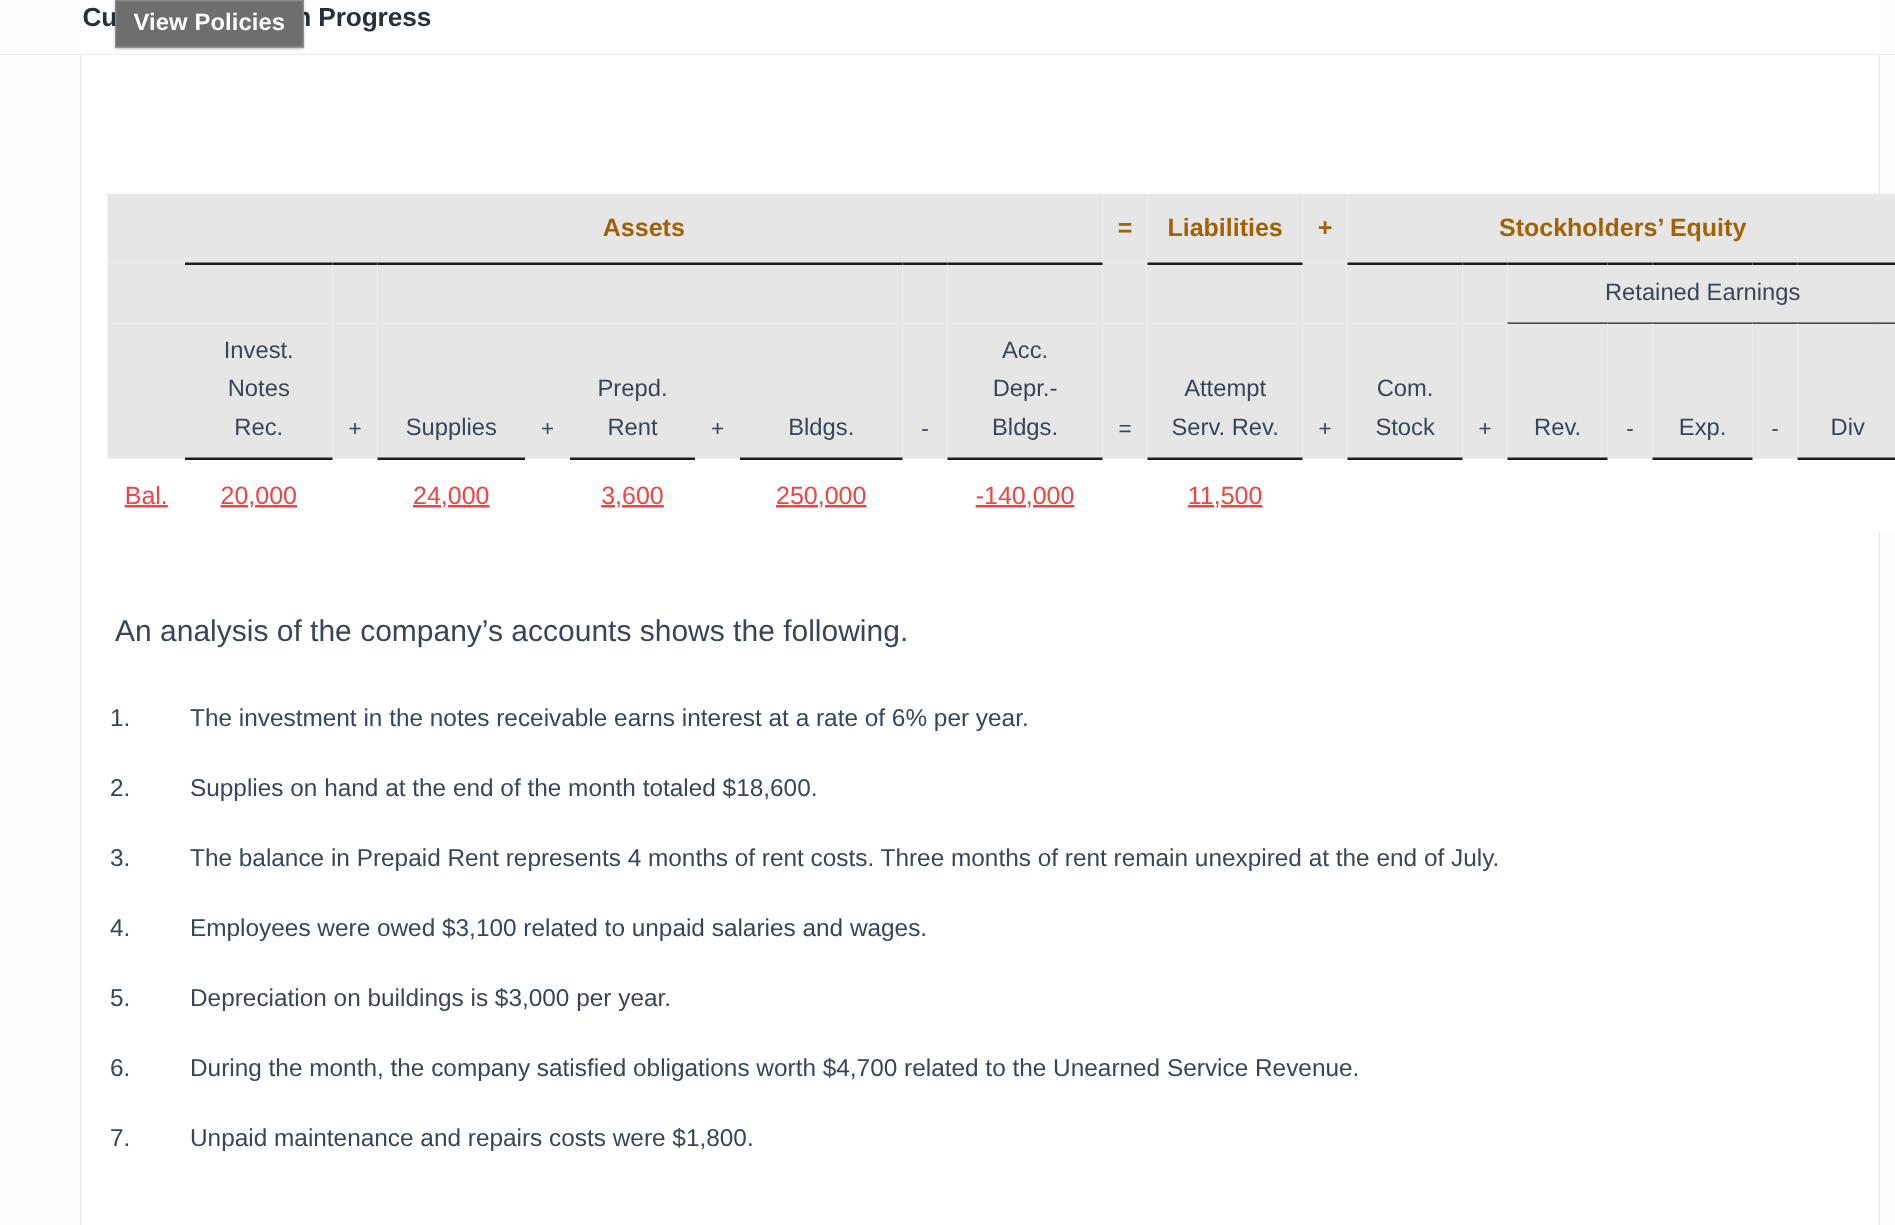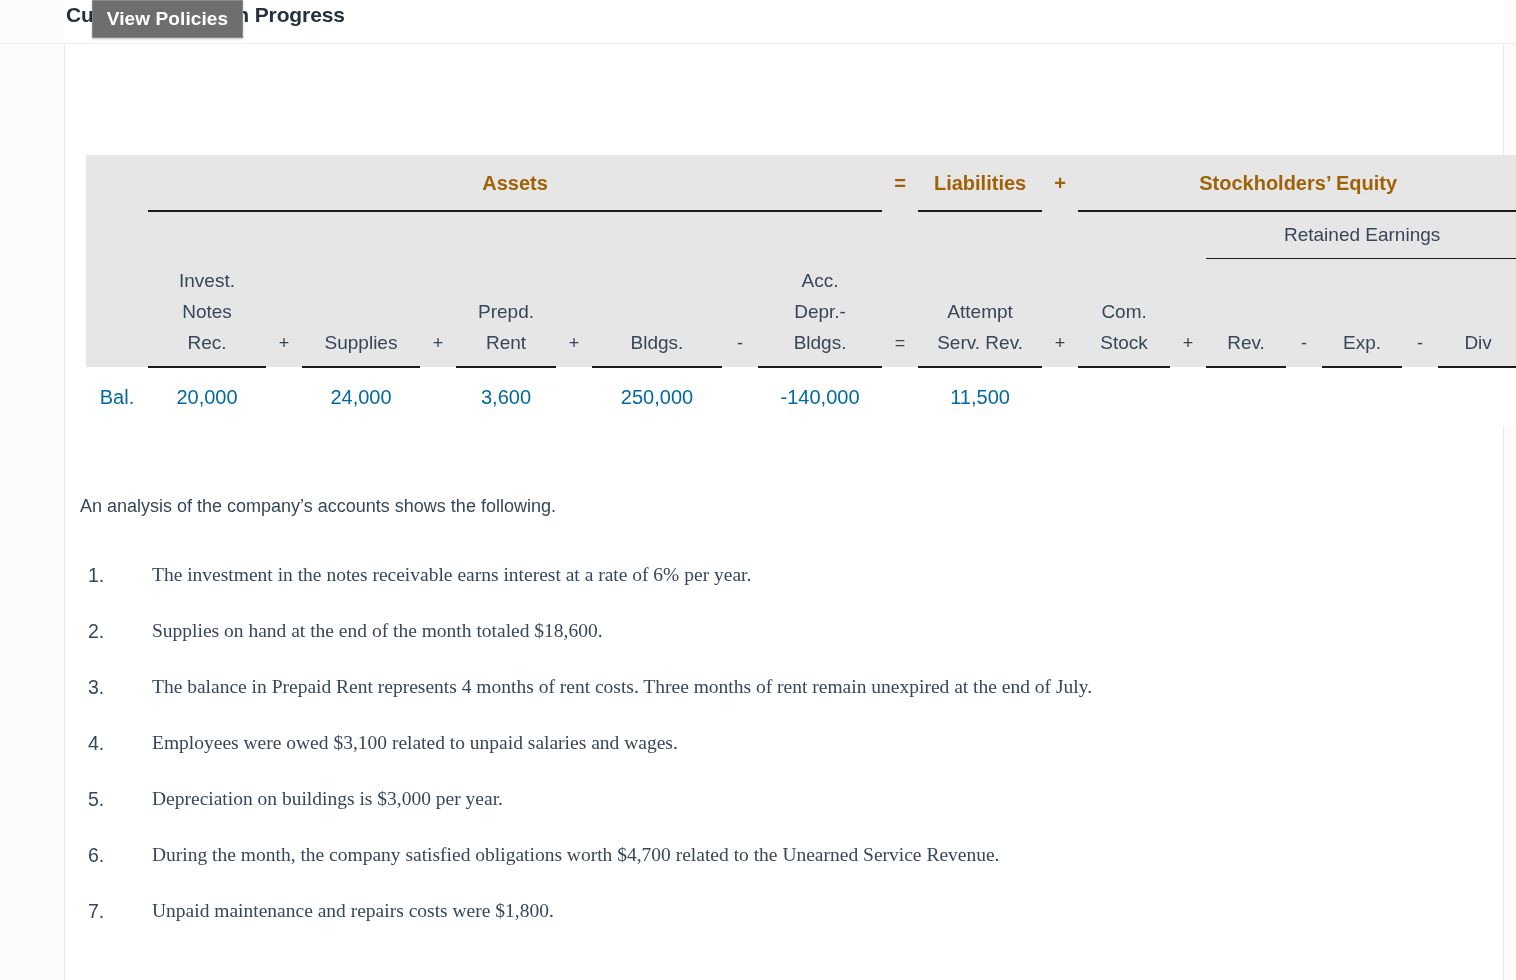--- a/index.html
+++ b/index.html
@@ -88,23 +88,23 @@
     position: absolute;
     left: 88px;
     top: 58px;
     width: 1390px;
     font-size: 19.5px;
     line-height: 31px;
     color: #37465a;
   }
   .analysis-line {
     position: absolute;
-    left: 80px;
+    left: 92px;
     top: 492px;
-    font-size: 18px;
+    font-size: 24px;
     line-height: 28px;
     color: #37465a;
   }
 
   
   .eq-wrap {
     position: absolute;
     left: 86px;
     top: 155px;
     width: 1397px;
@@ -151,21 +151,22 @@
     padding-bottom: 8px;
   }
   table.eq tr.labelrow td.colhead {
     border-bottom: 2px solid #1c1c1c;
   }
   table.eq tr.valuerow td {
     background: #ffffff;
     height: 58px;
     vertical-align: middle;
     font-size: 20px;
-    color: #0369a1;
+    color: #ef4444;
+    text-decoration: underline;
   }
   .stacked {
     display: block;
     line-height: 31px;
   }
 
   
   .list {
     position: absolute;
     left: 88px;
@@ -180,21 +181,20 @@
     line-height: 30px;
     color: #37465a;
   }
   .list-num {
     width: 64px;
     flex: 0 0 64px;
     color: #37465a;
   }
   .list-text {
     flex: 1 1 auto;
-    font-family: Liberation Serif, serif;
   }
 </style>
 </head>
 <body>
 
 <div id="page-root">
 
   <div class="gutter-left"></div>
   <div class="gutter-right"></div>
   <div class="card"></div>

